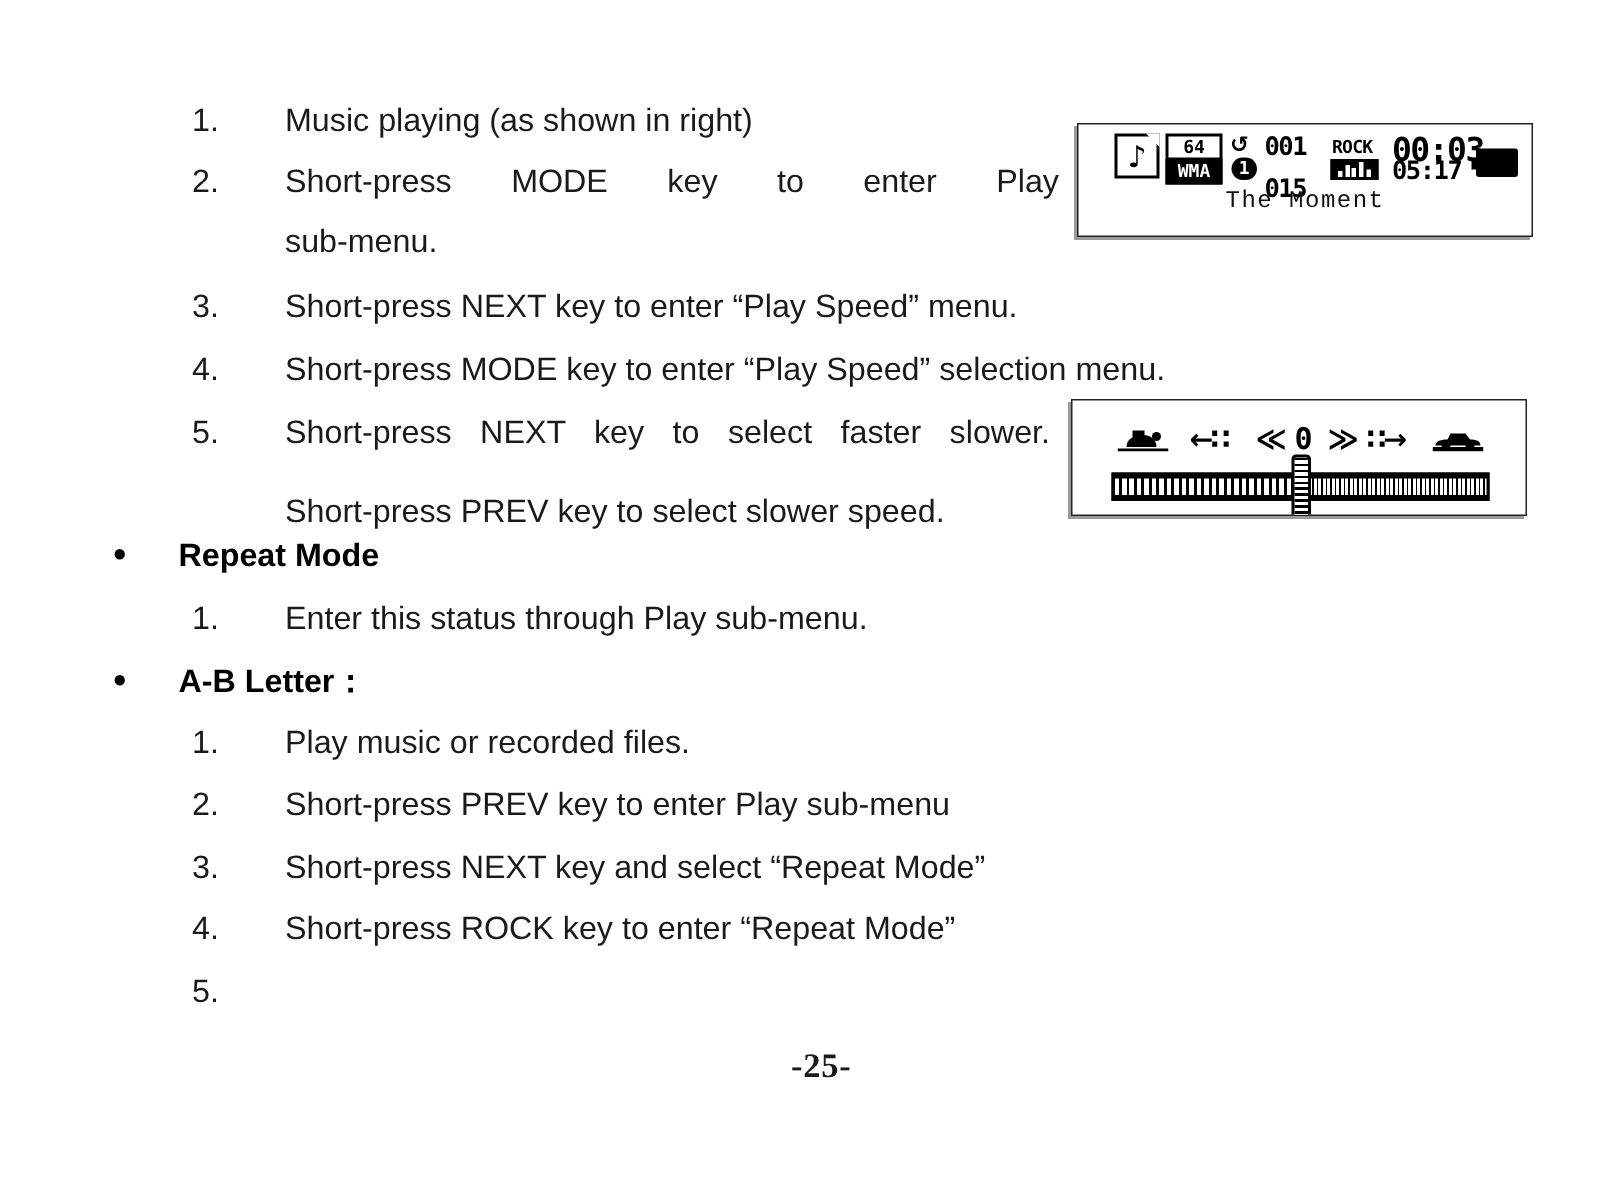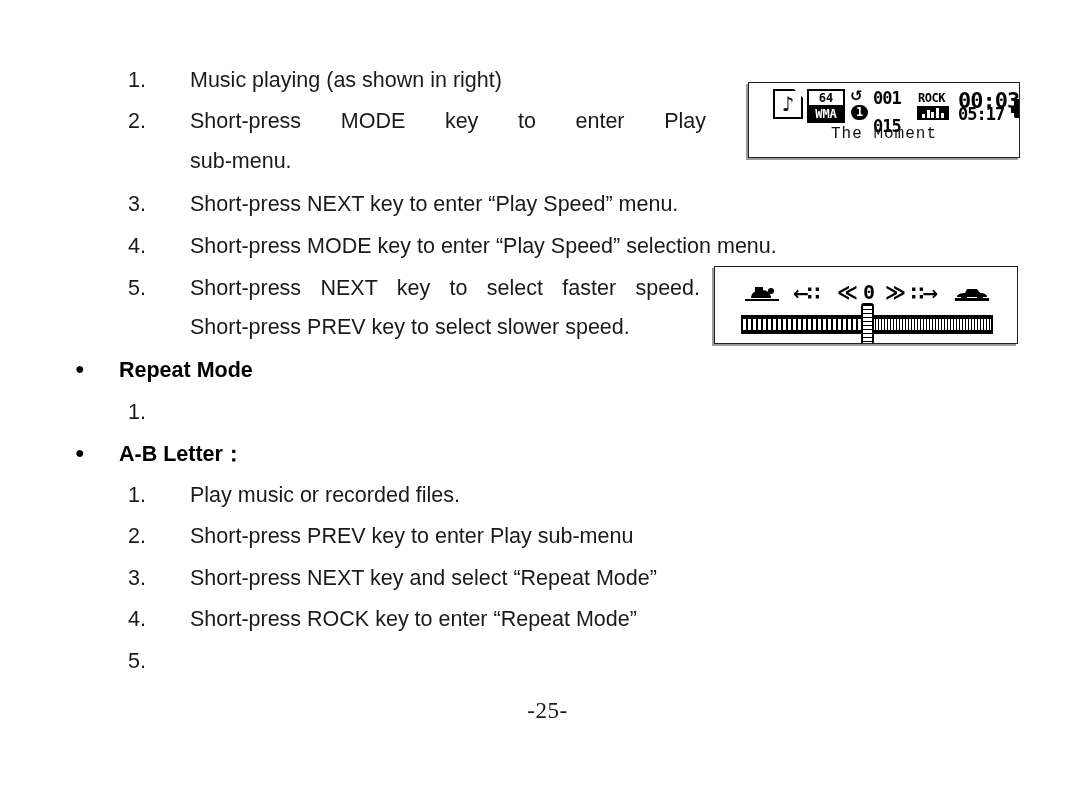--- a/index.html
+++ b/index.html
@@ -64,20 +64,21 @@
   
   .page-num {
     position: absolute;
     left: 15px;
     right: 0;
     text-align: center;
     font-family: "Liberation Serif", serif;
     font-size: 23px;
     color: #1a1a1a;
     letter-spacing: 0.5px;
+    font-weight: bold;
   }
 
   
   .lcd-frame {
     position: absolute;
     background: #ffffff;
     border: 1.5px solid #222;
     box-shadow: -2px 2px 0 0 #9a9a9a;
     box-sizing: border-box;
     overflow: hidden;
@@ -343,33 +344,34 @@
     <span class="txt">Short-press NEXT key to enter “Play Speed” menu.</span>
   </div>
 
   <div class="num-row" style="left:128px; top:232px; width:830px;">
     <span class="num">4.</span>
     <span class="txt">Short-press MODE key to enter “Play Speed” selection menu.</span>
   </div>
 
   <div class="num-row" style="left:128px; top:274px; width:585px;">
     <span class="num">5.</span>
-    <span class="txt justify" style="width:510px;">Short-press NEXT key to select faster speed.</span>
-  </div>
-  <div class="num-row" style="left:190px; top:313px;justify-content:flex-end;">
+    <span class="txt justify" style="width:510px;">Short-press NEXT key to select faster slower.</span>
+  </div>
+  <div class="num-row" style="left:190px; top:327px;justify-content:flex-end;">
     <span class="txt">Short-press PREV key to select slower speed.</span>
   </div>
 
   <div class="bullet-head" style="left:75px; top:358px;">
     <span class="dot">●</span>
     <span>Repeat Mode</span>
   </div>
 
   <div class="num-row" style="left:128px; top:398px; width:600px;">
     <span class="num">1.</span>
+    <span class="txt">Enter this status through Play sub-menu.</span>
   </div>
 
   <div class="bullet-head" style="left:75px; top:439px;">
     <span class="dot">●</span>
     <span>A-B Letter：</span>
   </div>
 
   <div class="num-row" style="left:128px; top:481px; width:600px;">
     <span class="num">1.</span>
     <span class="txt">Play music or recorded files.</span>
@@ -385,21 +387,21 @@
   <div class="num-row" style="left:128px; top:605px; width:700px;">
     <span class="num">4.</span>
     <span class="txt">Short-press ROCK key to enter “Repeat Mode”</span>
   </div>
   <div class="num-row" style="left:128px; top:647px; width:900px;">
     <span class="num">5.</span>
   </div>
 
   <div class="page-num" style="top:698px;">-25-</div>
 
-  <div class="lcd-frame" style="left:748px; top:82px; width:272px; height:76px;">
+  <div class="lcd-frame" style="left:718px; top:82px; width:304px; height:76px;">
     <div class="lcd-inner">
 
       <div class="file-icon"></div>
 
       <div class="badge-stack">
         <span class="badge-bit">64</span>
         <span class="badge-fmt">WMA</span>
       </div>
 
       <div class="loop-icon">↺</div>

